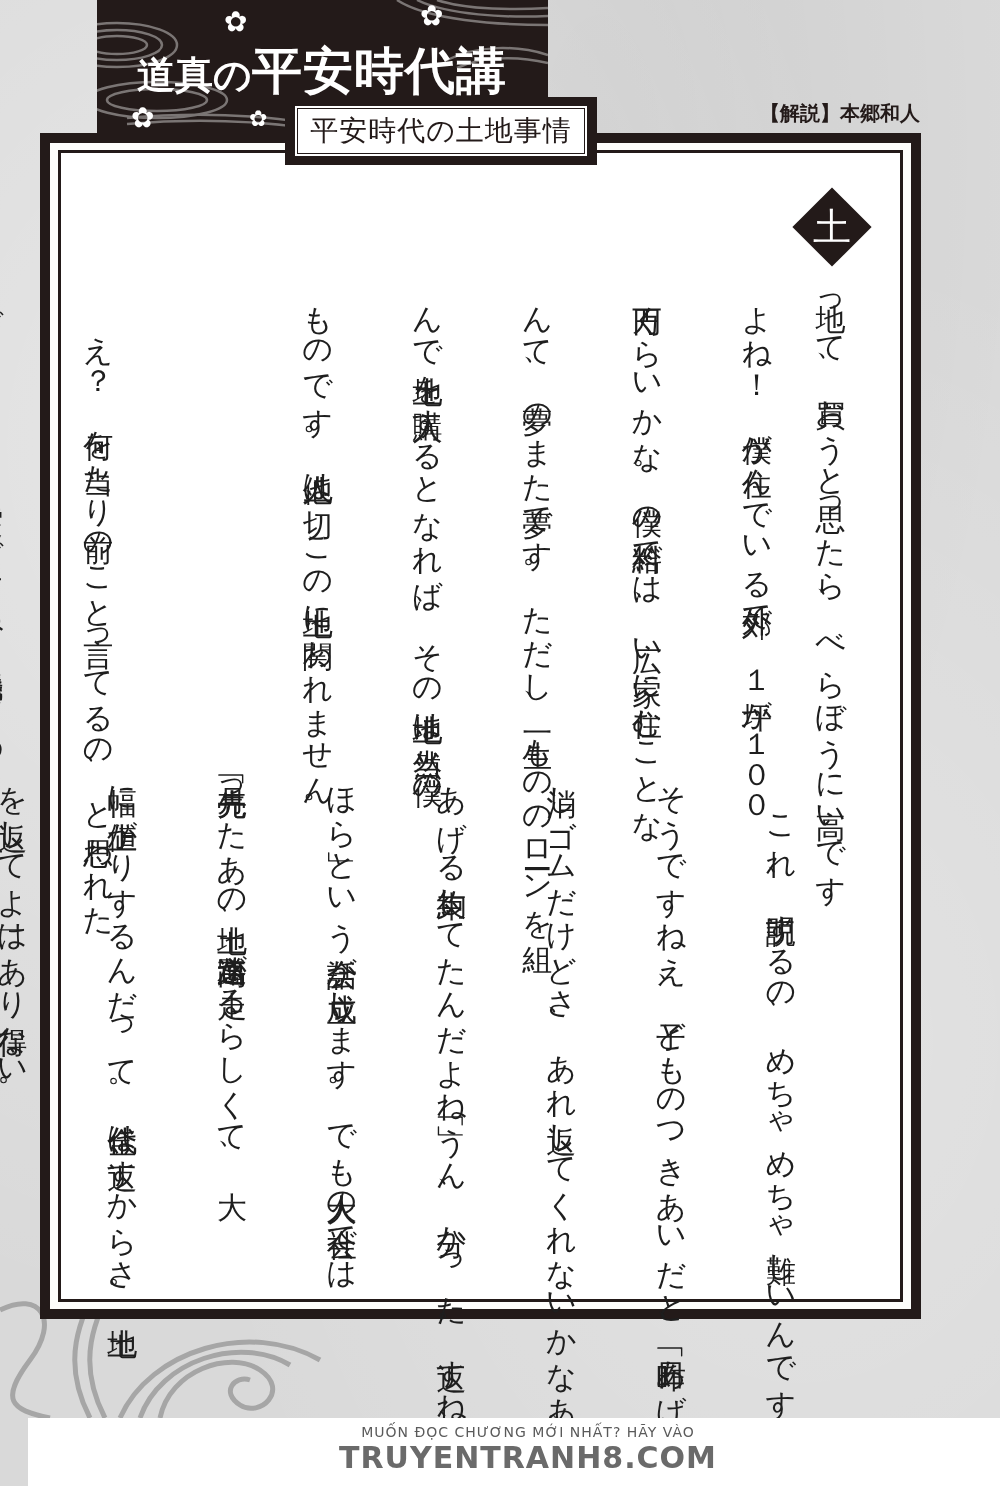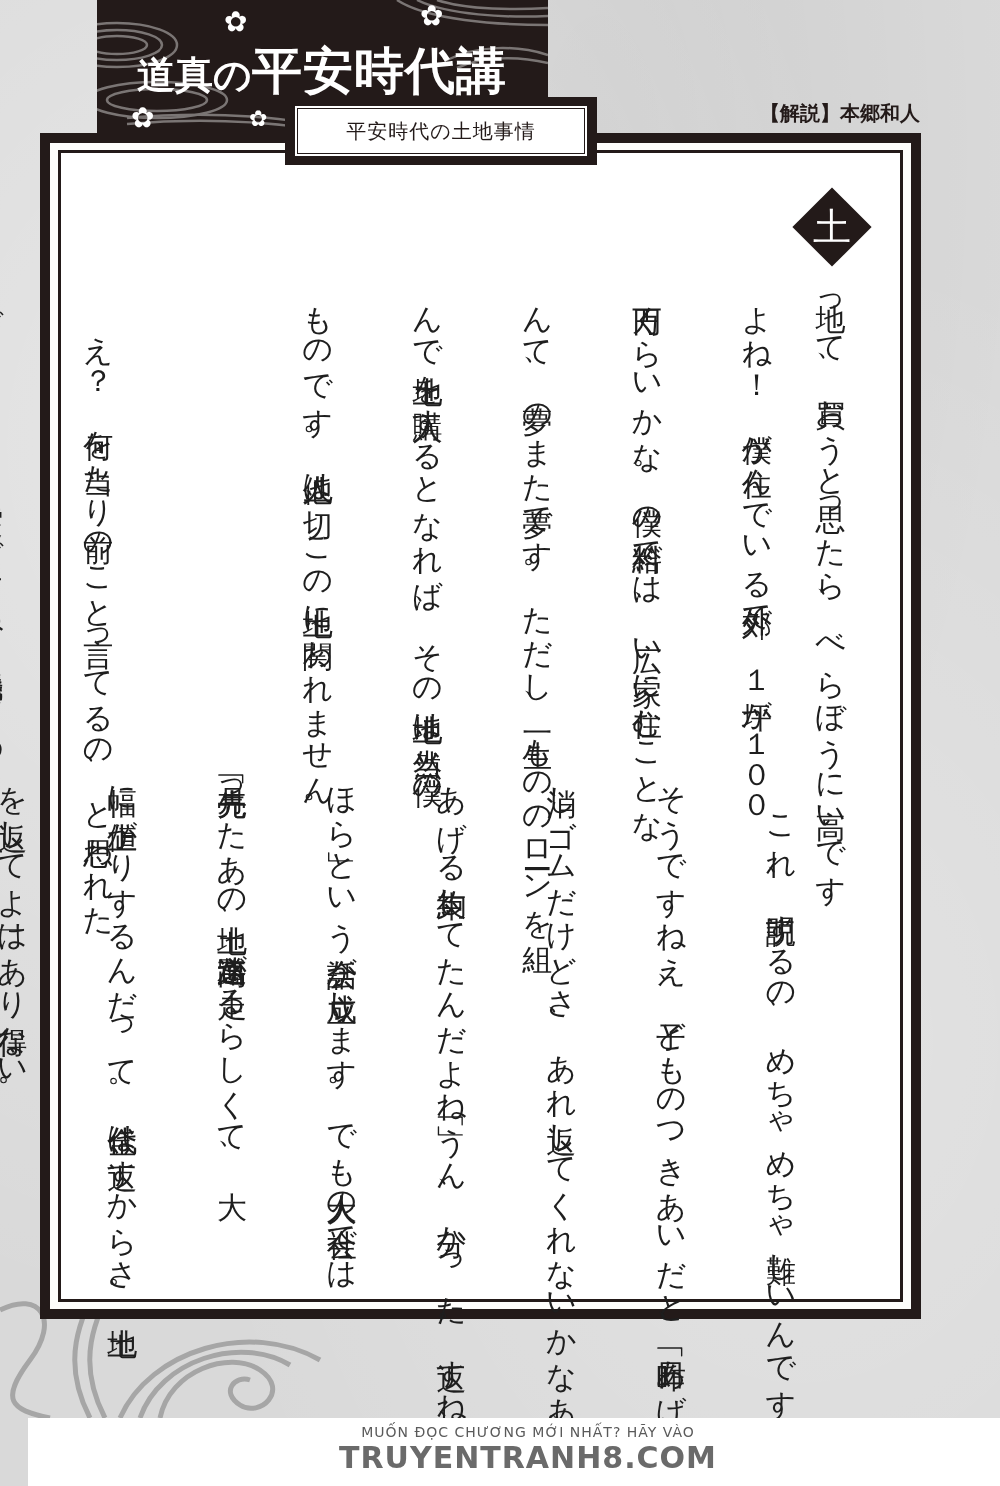--- a/index.html
+++ b/index.html
@@ -39,21 +39,21 @@
   .blossom { position:absolute; color:#ffffff; font-size:28px; line-height:1; font-family:"DejaVu Sans", sans-serif; }
 
   .subtitle-wrap {
     position:absolute; left:285px; top:97px; width:312px; height:68px;
     background:#231a19;
   }
   .subtitle-box {
     position:absolute; left:8px; top:7px; width:292px; height:50px;
     background:#ffffff; border:2px solid #231a19; box-shadow: inset 0 0 0 2px #fff, inset 0 0 0 3px #231a19;
     display:flex; align-items:center; justify-content:center;
-    font-family:"DejaVu Serif", serif; font-size:20px; color:#231a19; letter-spacing:1px;
+    font-family:"DejaVu Serif", serif; font-size:28px; color:#231a19; letter-spacing:1px;
   }
   .byline {
     position:absolute; left:760px; top:100px; width:160px; text-align:right;
     font-family:"DejaVu Serif", serif; font-weight:bold; font-size:20px; color:#231a19; white-space:nowrap;
   }
 
   
   .frame-outer {
     position:absolute; left:40px; top:133px; width:881px; height:1186px;
     background:#231a19;

